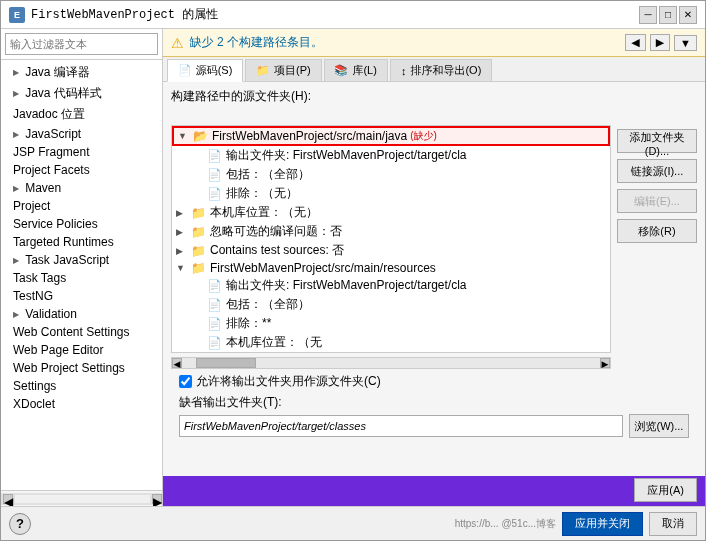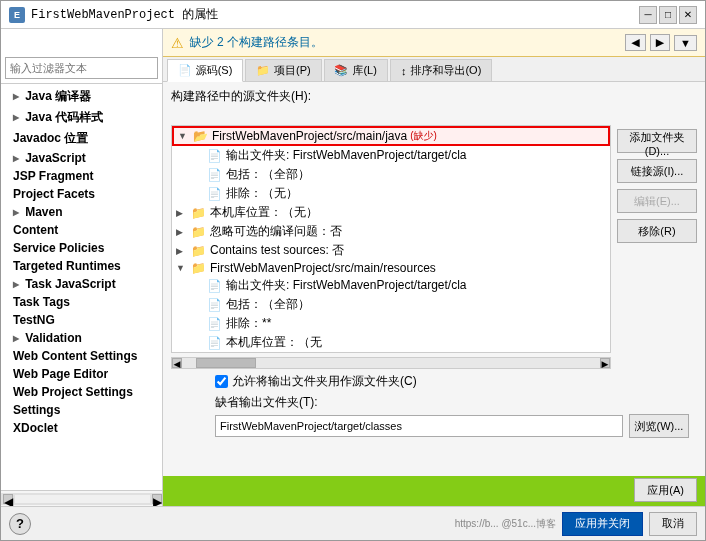--- a/index.html
+++ b/index.html
@@ -83,37 +83,35 @@
       padding: 4px;
       border-bottom: 1px solid #ccc;
     }
     .sidebar-filter input {
       width: 100%;
       height: 22px;
       border: 1px solid #aaa;
       padding: 2px 4px;
       font-size: 11px;
       color: #666;
-      margin-top: 24px;
     }
     .sidebar-list {
       flex: 1;
       overflow-y: auto;
       padding: 2px 0;
     }
     .sidebar-item {
       padding: 2px 8px 2px 12px;
       cursor: pointer;
       display: flex;
       align-items: center;
       gap: 4px;
       font-size: 12px;
       color: #000;
       white-space: nowrap;
-      font-weight: bold;
     }
     .sidebar-item.selected {
       background: #0078d7;
       color: #fff;
     }
     .sidebar-item.has-arrow::before {
       content: '▶';
       font-size: 8px;
       color: #666;
       margin-right: 2px;
@@ -267,21 +265,20 @@
     }
     .tree-row {
       display: flex;
       gap: 6px;
     }
     .tree-col { flex: 1; }
     
     .bottom-section {
       padding: 4px 8px;
       background: #f5f5f5;
-      margin-left: 36px;
     }
     .checkbox-row {
       display: flex;
       align-items: center;
       gap: 4px;
       margin-bottom: 4px;
     }
     .output-label {
       font-size: 12px;
       margin-bottom: 3px;
@@ -291,20 +288,21 @@
       gap: 6px;
       align-items: center;
     }
     .output-input {
       flex: 1;
       height: 22px;
       border: 1px solid #aaa;
       padding: 2px 4px;
       font-size: 11px;
       background: #fff;
+      font-style: italic;
     }
     .browse-btn {
       width: 60px;
       height: 24px;
       background: #e8e8e8;
       border: 1px solid #aaa;
       cursor: pointer;
       font-size: 11px;
     }
     
@@ -393,21 +391,21 @@
         <input type="text" placeholder="输入过滤器文本" style="">
       </div>
       <div class="sidebar-list" id="sidebar-list">
           <div class="sidebar-item has-arrow">Java 编译器</div>
           <div class="sidebar-item has-arrow">Java 代码样式</div>
           <div class="sidebar-item">Javadoc 位置</div>
           <div class="sidebar-item has-arrow">JavaScript</div>
           <div class="sidebar-item">JSP Fragment</div>
           <div class="sidebar-item">Project Facets</div>
           <div class="sidebar-item has-arrow">Maven</div>
-          <div class="sidebar-item">Content</div>
+          <div class="sidebar-item">Project</div>
           <div class="sidebar-item">Service Policies</div>
           <div class="sidebar-item">Targeted Runtimes</div>
           <div class="sidebar-item has-arrow">Task JavaScript</div>
           <div class="sidebar-item">Task Tags</div>
           <div class="sidebar-item">TestNG</div>
           <div class="sidebar-item has-arrow">Validation</div>
           <div class="sidebar-item">Web Content Settings</div>
           <div class="sidebar-item">Web Page Editor</div>
           <div class="sidebar-item">Web Project Settings</div>
           <div class="sidebar-item">Settings</div>
@@ -543,21 +541,21 @@
             <label for="cb1">允许将输出文件夹用作源文件夹(C)</label>
           </div>
           <div class="output-label">缺省输出文件夹(T):</div>
           <div class="output-row">
             <input type="text" class="output-input" value="FirstWebMavenProject/target/classes" style="">
             <button class="browse-btn">浏览(W)...</button>
           </div>
         </div>
       </div>
 
-      <div style="padding: 2px 8px 4px; background:#84cc16; text-align:right;">
+      <div style="padding: 2px 8px 4px; background:#6d28d9; text-align:right;">
         <button class="footer-btn">应用(A)</button>
       </div>
     </div>
   </div>
 
   <div class="footer">
     <div class="footer-left">
       <div class="help-btn">?</div>
     </div>
     <span class="footer-info">https://b... @51c...博客</span>

